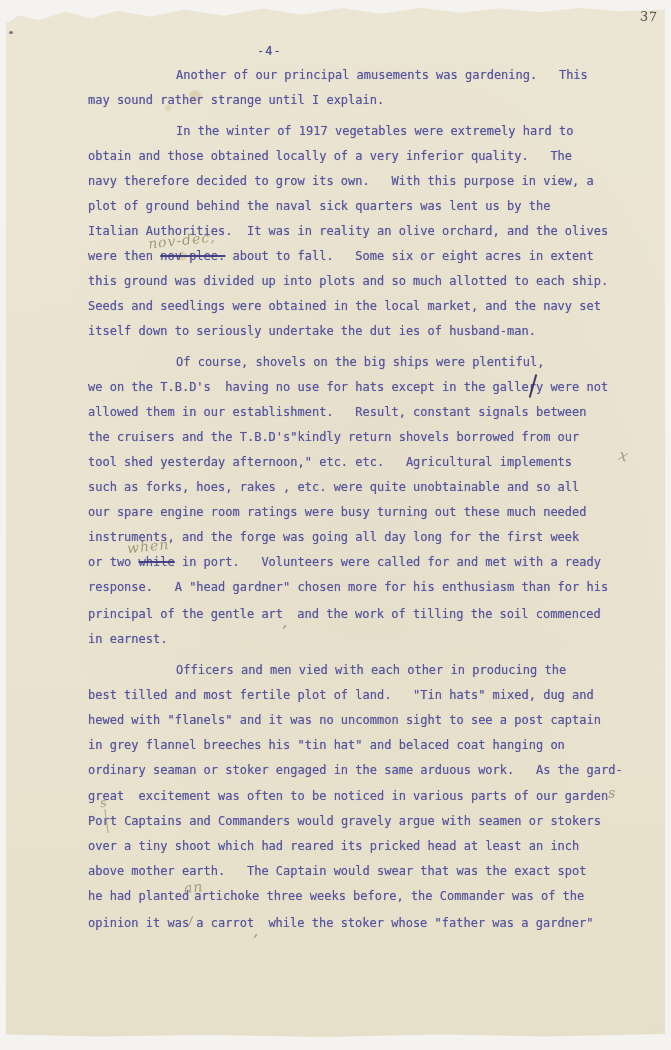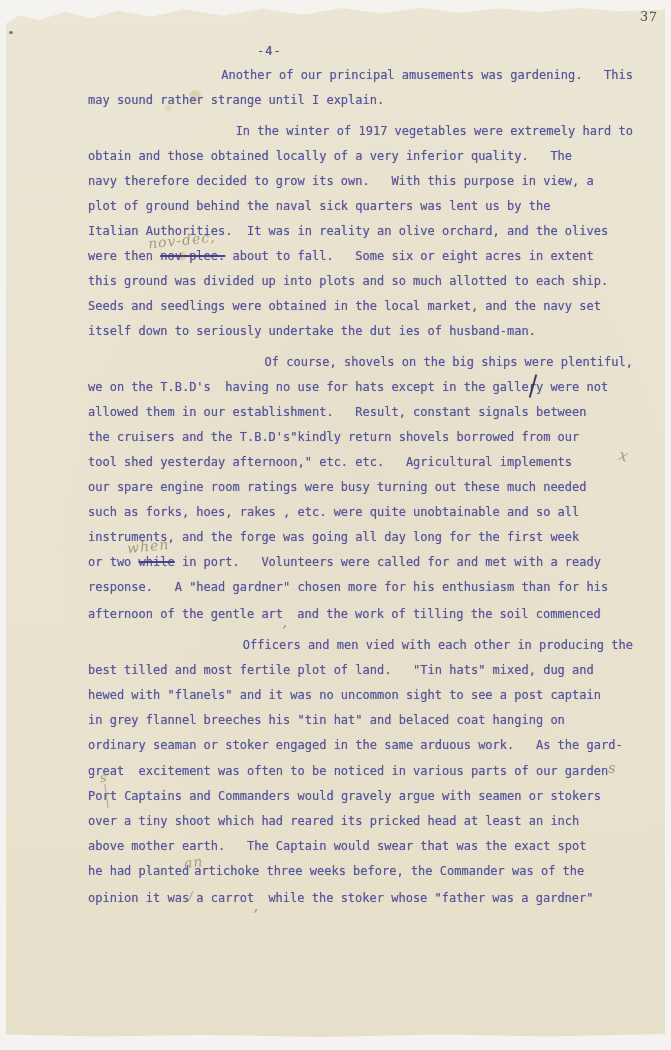--- a/index.html
+++ b/index.html
@@ -29,21 +29,21 @@
   .typed-text{
     position:absolute;left:88px;top:63px;width:545px;
     font-size:12px;line-height:25px;
     color:#56549c;
     text-shadow:0 0 .8px rgba(84,82,158,.55);
   }
   .line{white-space:pre;}
   .para + .para{margin-top:6px;}
   .para.last{margin-top:13px;}
   .para.faded{color:#8583b2;text-shadow:0 0 .6px rgba(133,131,178,.4);}
-  .indent{padding-left:88px;text-align:right;}
+  .indent{padding-left:88px;}
   .seg{position:relative;}
   .seg.struck{
     text-decoration:line-through;
     text-decoration-thickness:2px;
     text-decoration-color:rgba(62,60,130,.9);
   }
   
   .hand{
     font-family:"DejaVu Serif", serif;font-style:italic;
     color:#a39a79;letter-spacing:1px;text-shadow:none;
@@ -118,26 +118,27 @@
         <div class="line"><span class="seg typed">this ground was divided up into plots and so much allotted to each ship.</span></div>
         <div class="line"><span class="seg typed">Seeds and seedlings were obtained in the local market, and the navy set</span></div>
         <div class="line"><span class="seg typed">itself down to seriously undertake the dut ies of husband-man.</span></div>
       </div>
       <div class="para">
         <div class="line indent"><span class="seg typed">Of course, shovels on the big ships were plentiful,</span></div>
         <div class="line"><span class="seg typed">we on the T.B.D's  having no use for hats except in the galle</span><span class="seg ink-slash">r</span><span class="seg typed">y were not</span></div>
         <div class="line"><span class="seg typed">allowed them in our establishment.   Result, constant signals between</span></div>
         <div class="line"><span class="seg typed">the cruisers and the T.B.D's"kindly return shovels borrowed from our</span></div>
         <div class="line"><span class="seg typed">tool shed yesterday afternoon," etc. etc.   Agricultural implements</span></div>
+        <div class="line"><span class="seg typed">such as forks, hoes, rakes , etc. were quite unobtainable and so all</span></div>
         <div class="line"><span class="seg typed">our spare engine room ratings were busy turning out these much needed</span></div>
-        <div class="line"><span class="seg typed">such as forks, hoes, rakes , etc. were quite unobtainable and so all</span></div>
         <div class="line"><span class="seg typed">instruments, and the forge was going all day long for the first week</span></div>
         <div class="line"><span class="seg typed">or two </span><span class="seg struck">while<span class="hand above">when</span></span><span class="seg typed"> in port.   Volunteers were called for and met with a ready</span></div>
         <div class="line"><span class="seg typed">response.   A "head gardner" chosen more for his enthusiasm than for his</span></div>
-        <div class="line"><span class="seg typed">afternoon of the gentle art</span><span class="seg pencil-below">,</span><span class="seg typed"> and the work of tilling the soil commenced</span></div>
+        <div class="line"><span class="seg typed">principal of the gentle art</span><span class="seg pencil-below">,</span><span class="seg typed"> and the work of tilling the soil commenced</span></div>
+        <div class="line"><span class="seg typed">in earnest.</span></div>
       </div>
       <div class="para">
         <div class="line indent"><span class="seg typed">Officers and men vied with each other in producing the</span></div>
         <div class="line"><span class="seg typed">best tilled and most fertile plot of land.   "Tin hats" mixed, dug and</span></div>
         <div class="line"><span class="seg typed">hewed with "flanels" and it was no uncommon sight to see a post captain</span></div>
         <div class="line"><span class="seg typed">in grey flannel breeches his "tin hat" and belaced coat hanging on</span></div>
         <div class="line"><span class="seg typed">ordinary seaman or stoker engaged in the same arduous work.   As the gard-</span></div>
         <div class="line"><span class="seg typed">great  excitement was often to be noticed in various parts of our garden</span><span class="seg hand-inline">s</span></div>
         <div class="line"><span class="seg typed">Po</span><span class="seg hand-over">r<span class="hand above">s</span></span><span class="seg typed">t Captains and Commanders would gravely argue with seamen or stokers</span></div>
         <div class="line"><span class="seg typed">over a tiny shoot which had reared its pricked head at least an inch</span></div>

